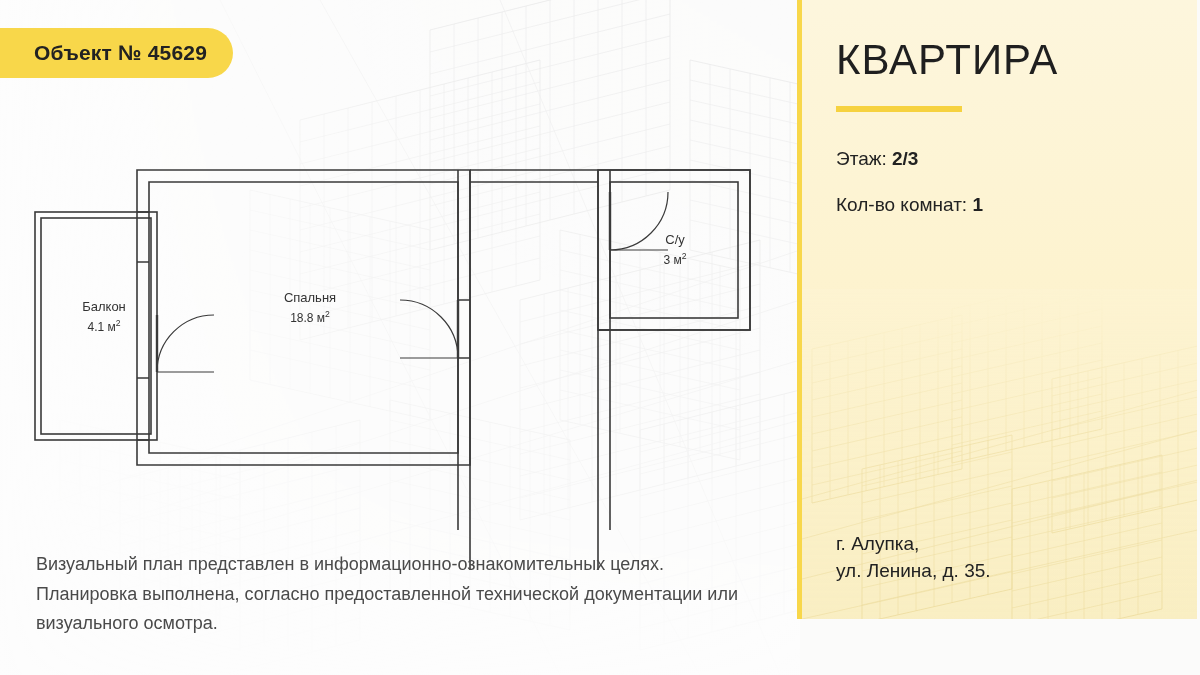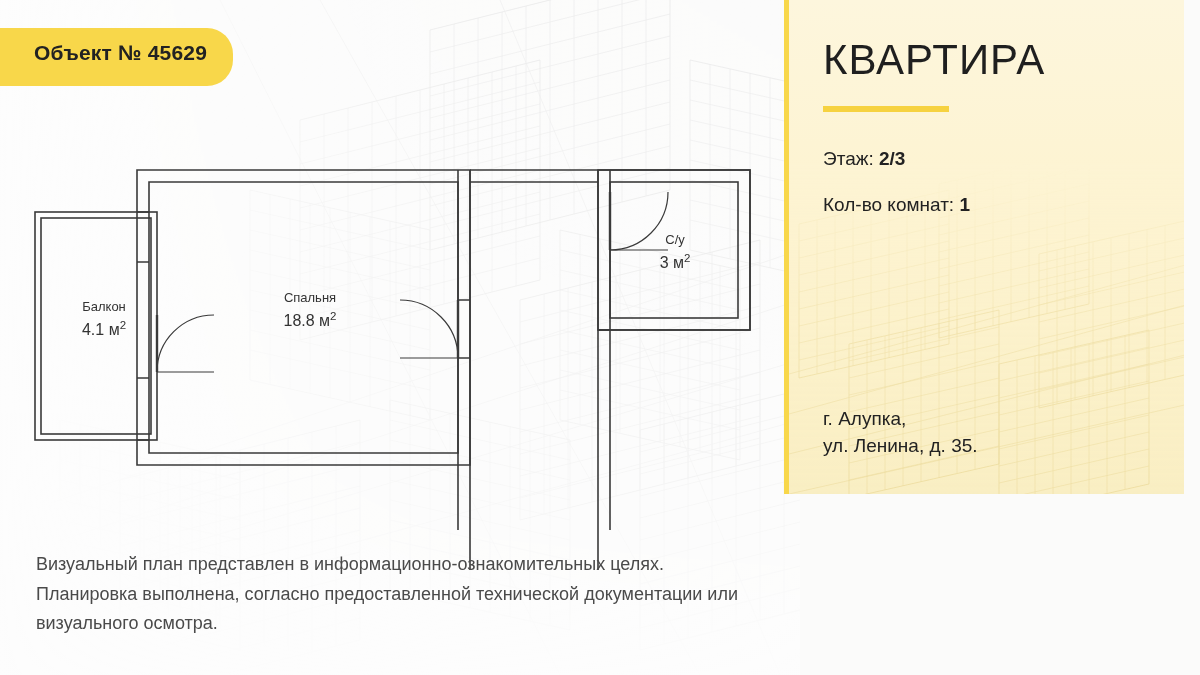--- a/index.html
+++ b/index.html
@@ -31,21 +31,21 @@
   }
 
   
   .badge {
     position: absolute;
     left: 0; top: 28px;
     background: #f8d74a;
     color: #222;
     font-size: 21px;
     font-weight: bold;
-    padding: 13px 26px 21px 34px;
+    padding: 13px 26px 13px 34px;
     border-top-right-radius: 26px;
     border-bottom-right-radius: 26px;
     letter-spacing: .2px;
     white-space: nowrap;
   }
 
   
   .plan {
     position: absolute;
     left: 20px; top: 150px;
@@ -53,38 +53,38 @@
   }
   .plan svg { display:block; }
   .plan-label {
     position: absolute;
     text-align: center;
     color: #333;
     font-size: 13px;
     line-height: 1.5;
     white-space: nowrap;
   }
-  .plan-label .area { font-size: 16px; }
+  .plan-label .area { font-size: 12px; }
   .sup { font-size: .72em; vertical-align: super; }
 
   
   .disclaimer {
     position: absolute;
     left: 36px; bottom: 36px;
     width: 720px;
     color: #4a4a4a;
     font-size: 18px;
     line-height: 1.65;
   }
 
   
   .right-pane {
     position: absolute;
-    right: 16px; top: 0;
-    width: 400px; height: 494px;
+    right: 3px; top: 0;
+    width: 400px; height: 619px;
     background: linear-gradient(180deg, #fdf6dd 0%, #fdf3cf 45%, #f9eec2 100%);
     border-left: 5px solid #f8d74a;
     overflow: hidden;
   }
   .right-bg {
     position: absolute; left: 0; bottom: 0;
     width: 400px; height: 330px;
     opacity: .5;
   }
   .right-content {

